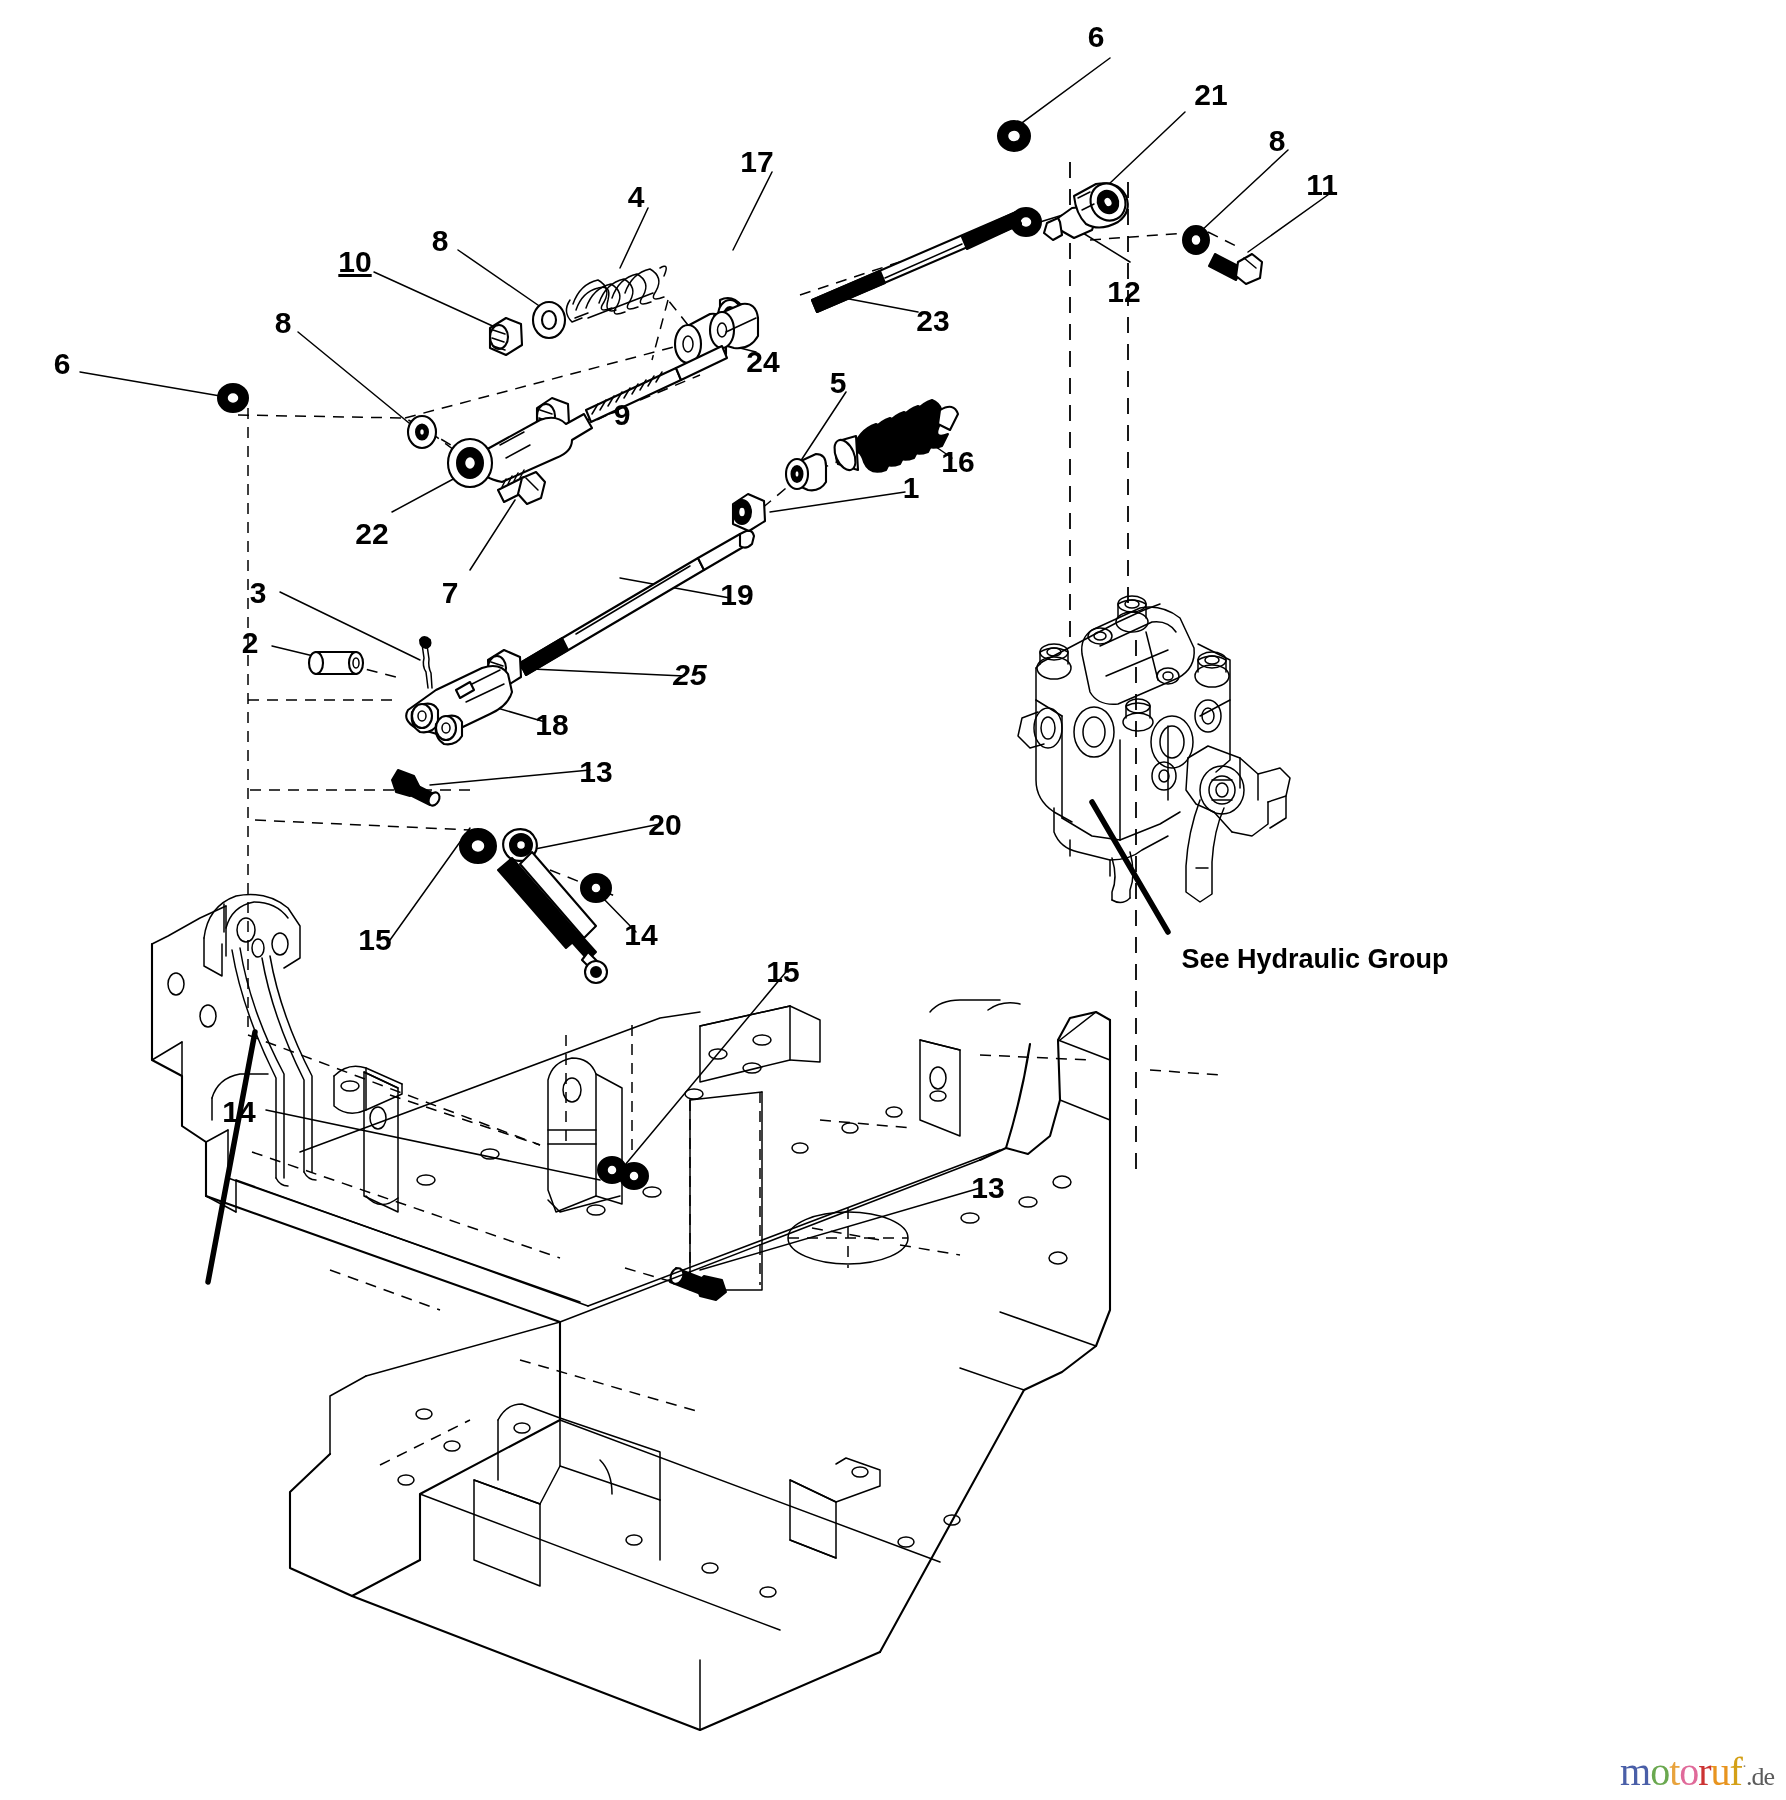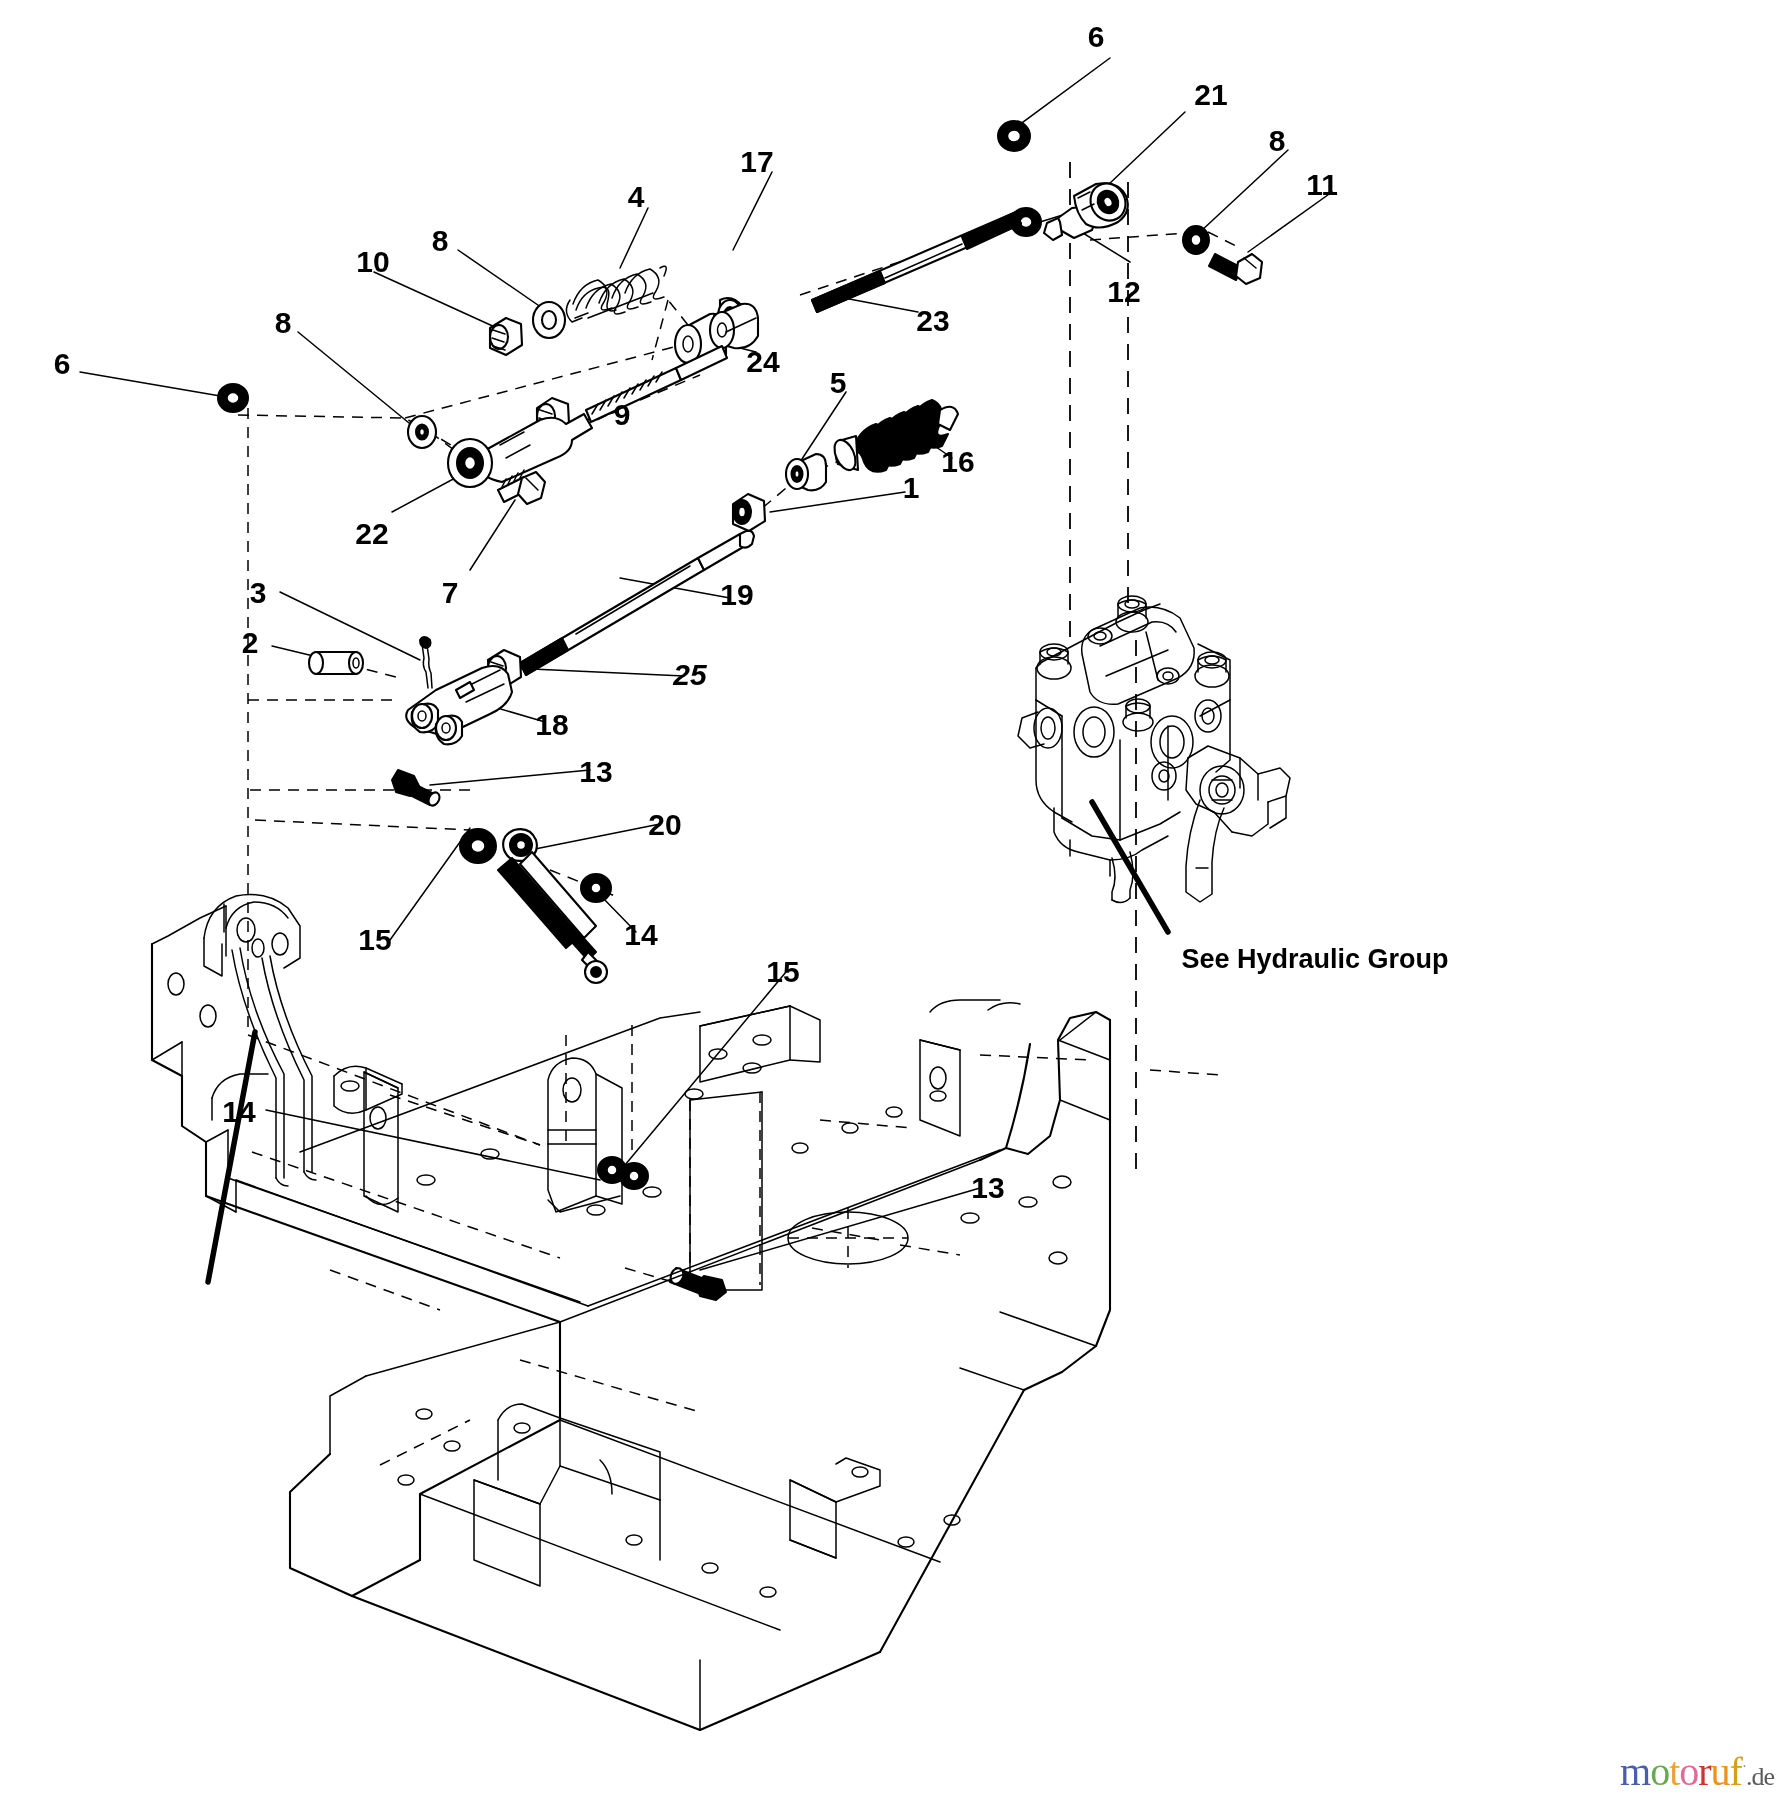--- a/index.html
+++ b/index.html
@@ -604,21 +604,21 @@
 
 
   <div id="callout-layer">
       <div class="callout" style="left: 1073px; top: 22px;">6</div>
       <div class="callout" style="left: 1188px; top: 80px;">21</div>
       <div class="callout" style="left: 1254px; top: 126px;">8</div>
       <div class="callout" style="left: 1299px; top: 170px;">11</div>
       <div class="callout" style="left: 734px; top: 147px;">17</div>
       <div class="callout" style="left: 613px; top: 182px;">4</div>
       <div class="callout" style="left: 417px; top: 226px;">8</div>
-      <div class="callout" style="left: 350px; top: 247px;">10</div>
+      <div class="callout" style="left: 332px; top: 247px; text-decoration: underline;">10</div>
       <div class="callout" style="left: 1101px; top: 277px;">12</div>
       <div class="callout" style="left: 910px; top: 306px;">23</div>
       <div class="callout" style="left: 260px; top: 308px;">8</div>
       <div class="callout" style="left: 740px; top: 347px;">24</div>
       <div class="callout" style="left: 39px; top: 349px;">6</div>
       <div class="callout" style="left: 815px; top: 368px;">5</div>
       <div class="callout" style="left: 599px; top: 400px;">9</div>
       <div class="callout" style="left: 935px; top: 447px;">16</div>
       <div class="callout" style="left: 888px; top: 473px;">1</div>
       <div class="callout" style="left: 349px; top: 519px;">22</div>

